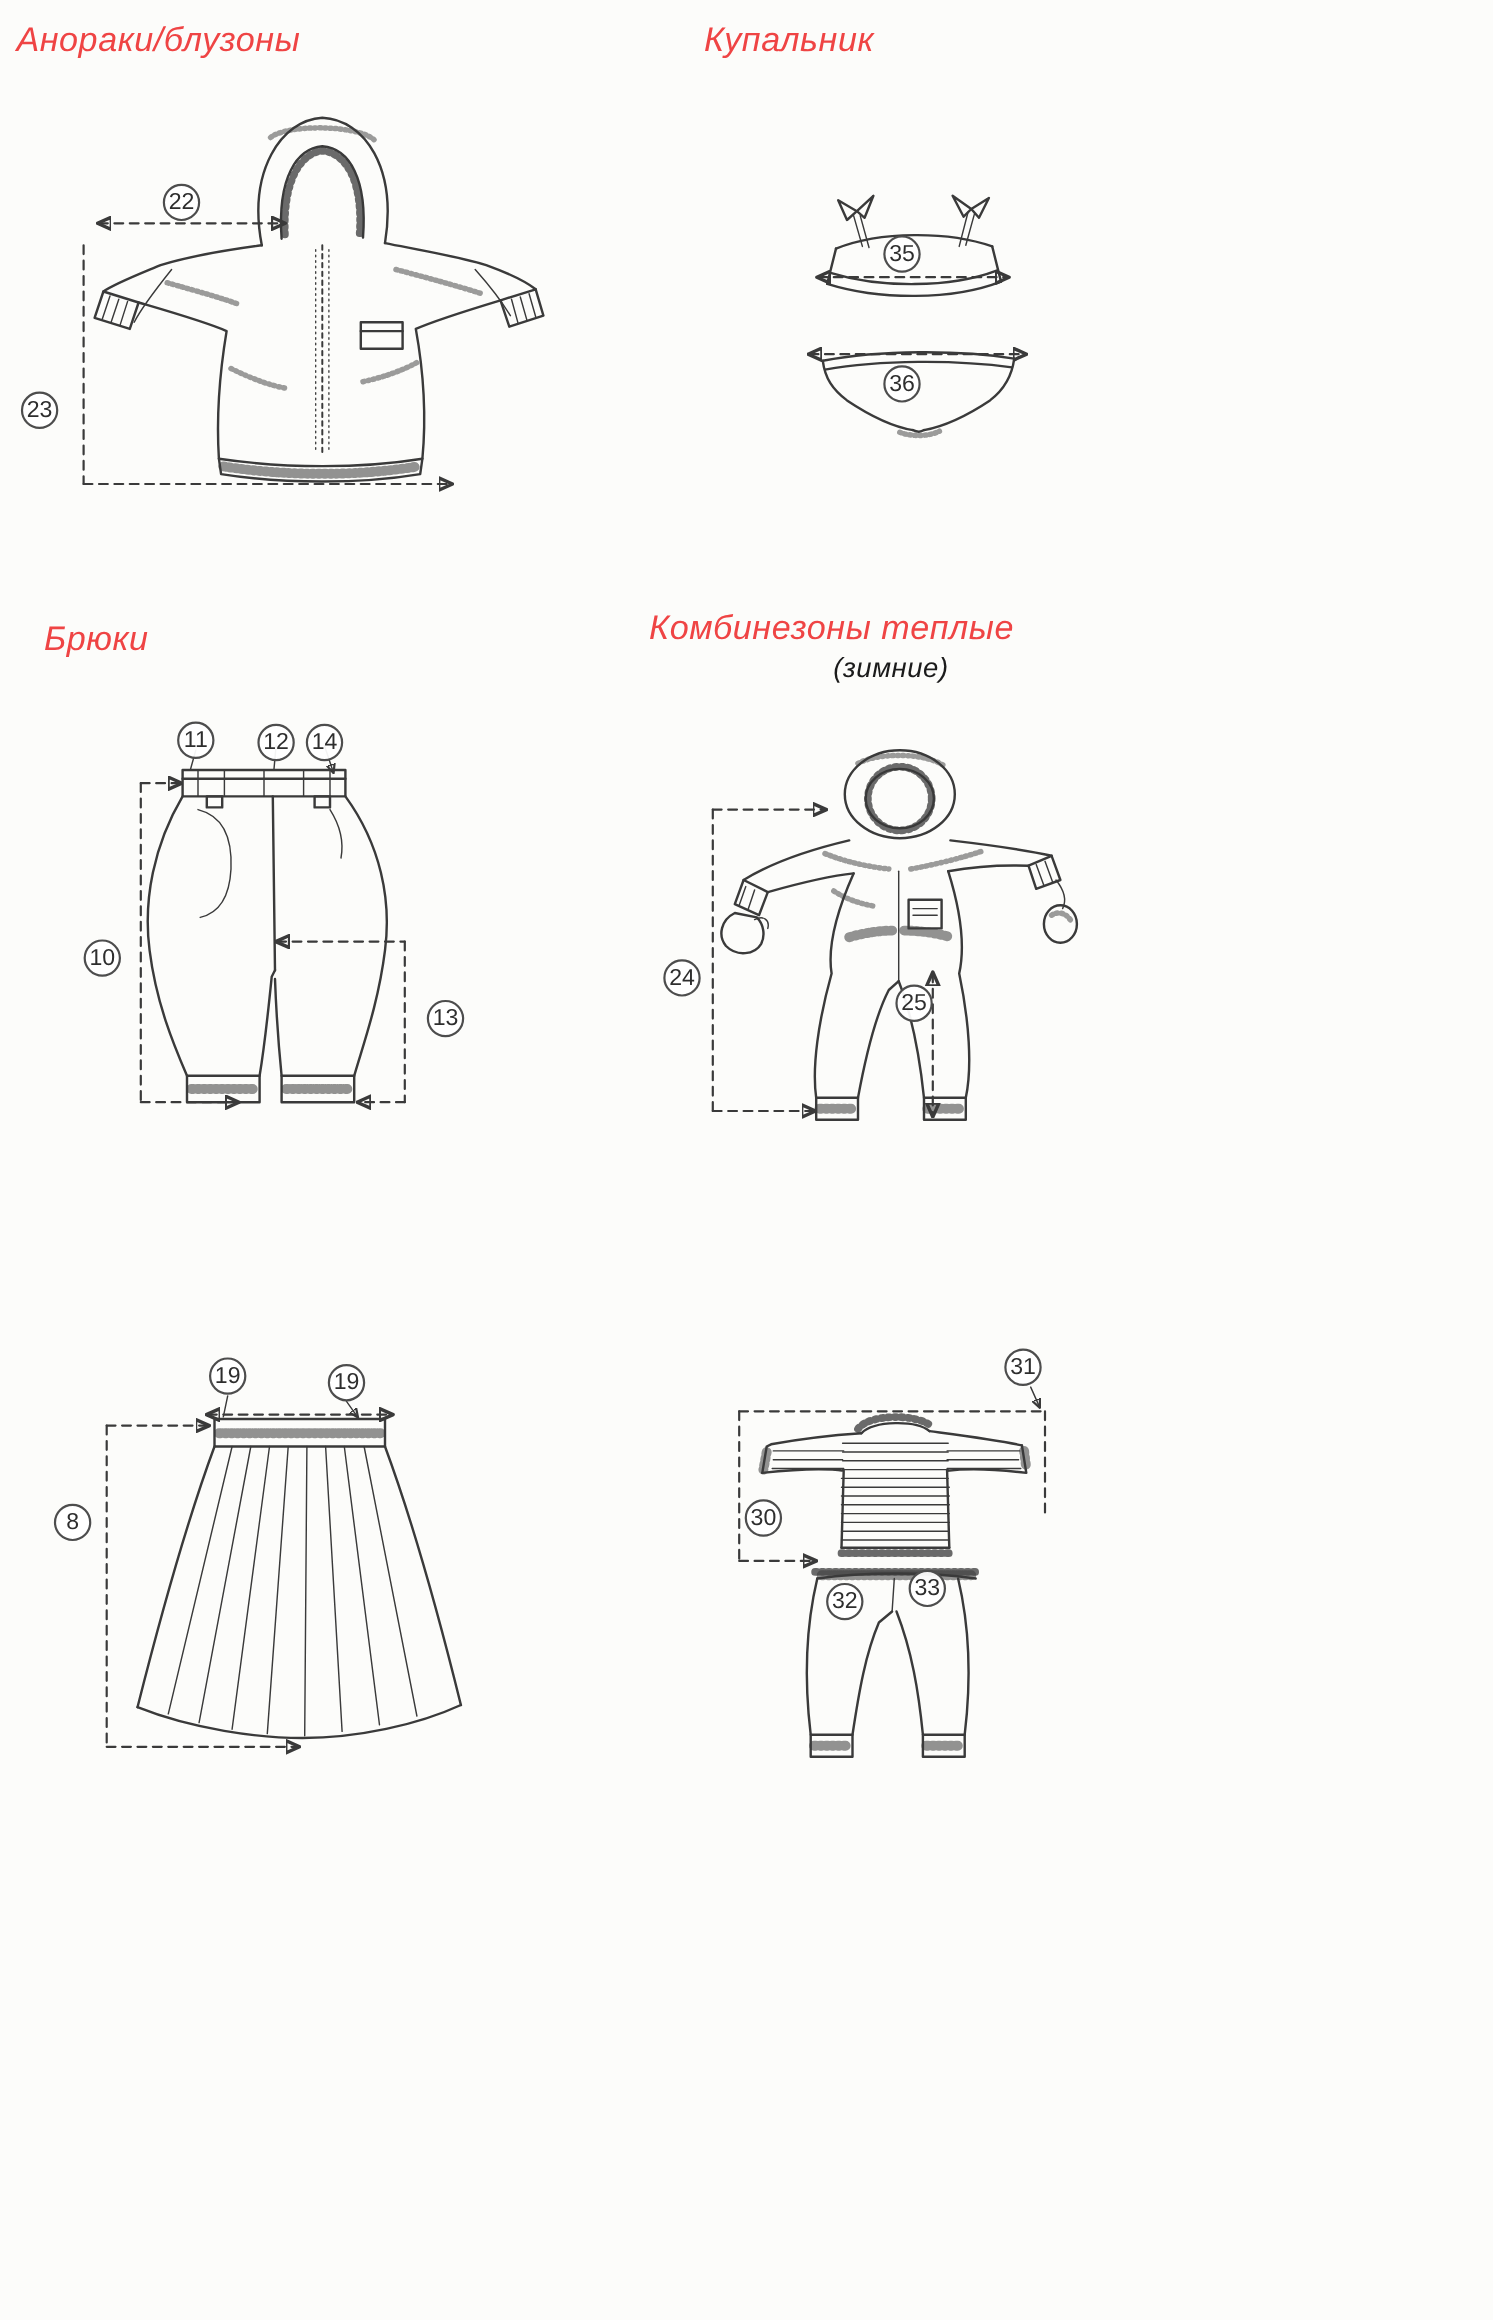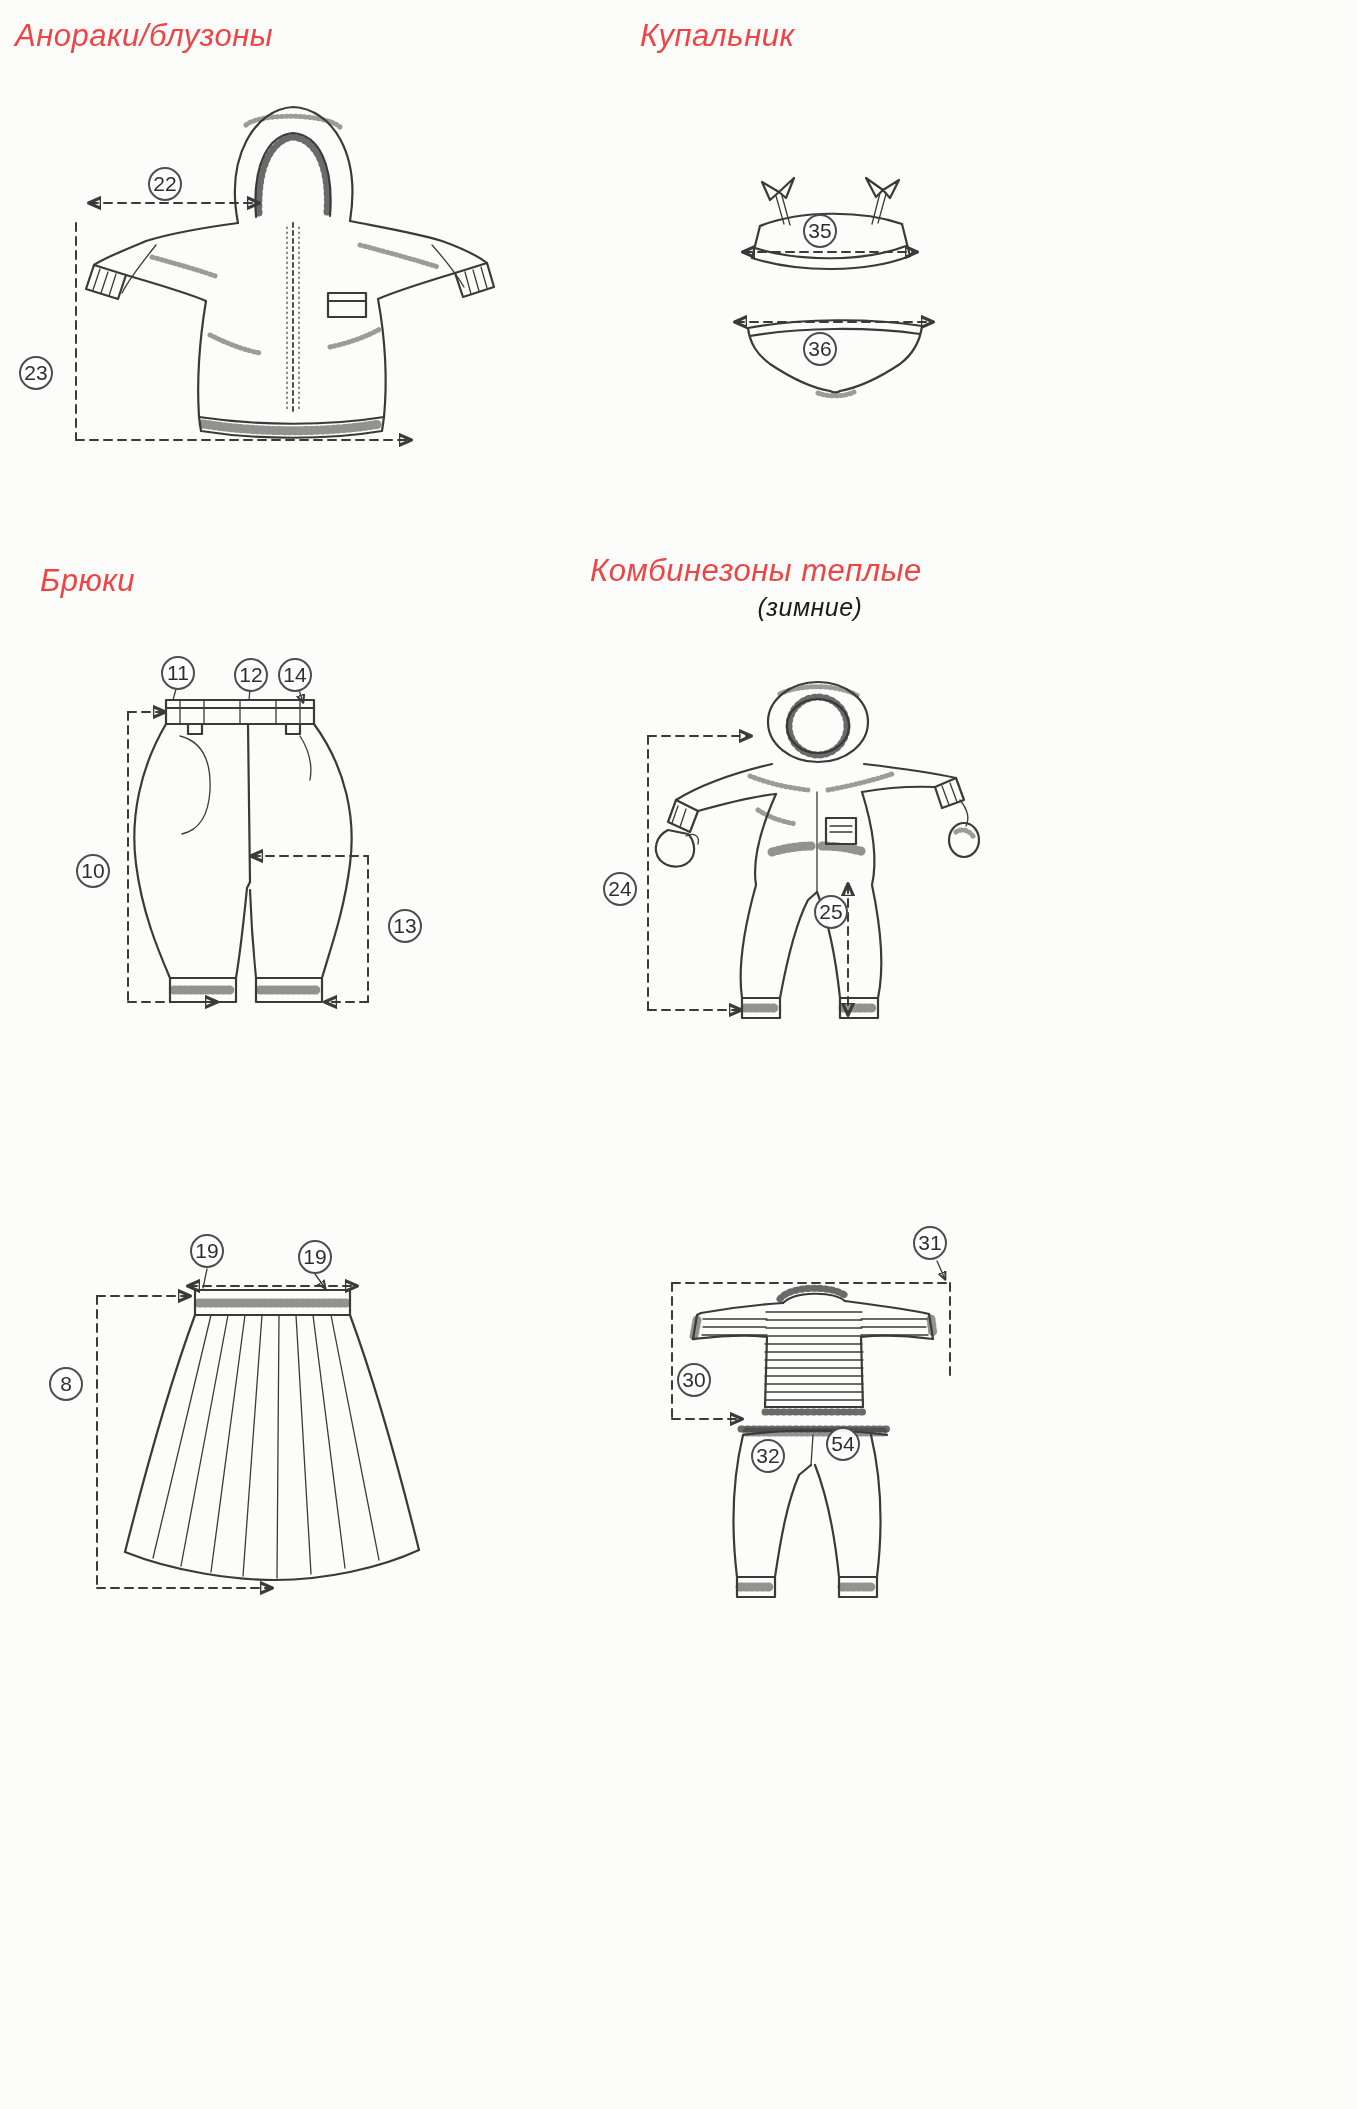--- a/index.html
+++ b/index.html
@@ -355,17 +355,17 @@
     <div class="callout" style="left:315px;top:128px;">
       <span>31</span>
     </div>
     <div class="callout" style="left:79px;top:265px;">
       <span>30</span>
     </div>
     <div class="callout" style="left:153px;top:341px;">
       <span>32</span>
     </div>
     <div class="callout" style="left:228px;top:329px;">
-      <span>54</span>
+      <span>33</span>
     </div>
   </div>
 
 </div>
 
 </body></html>

